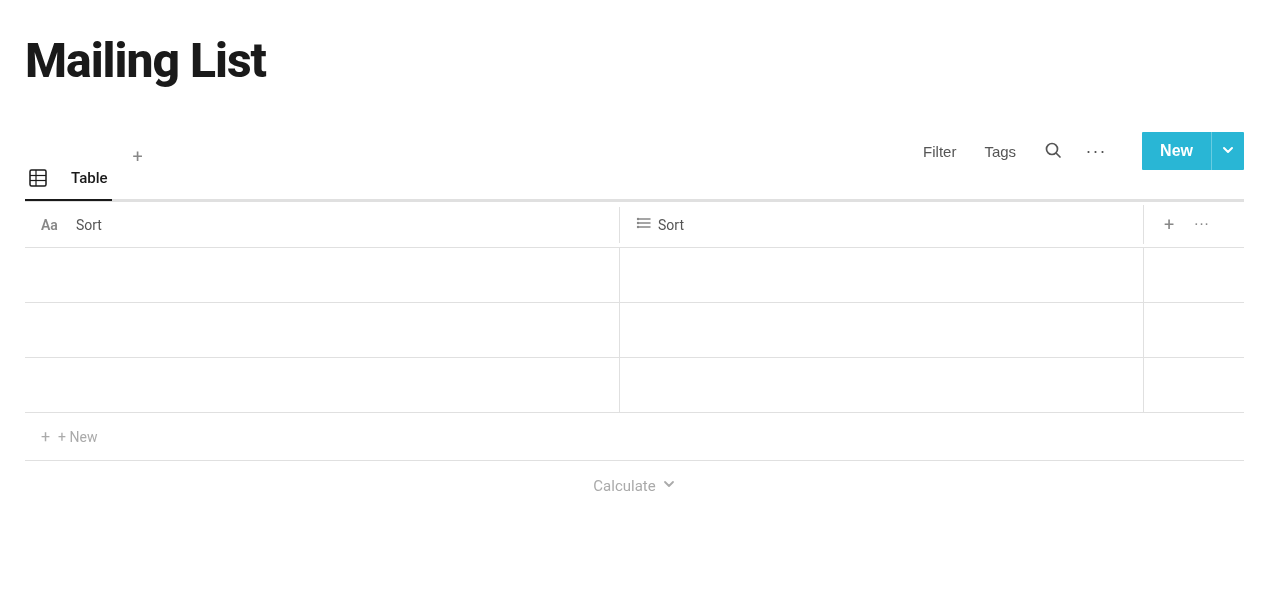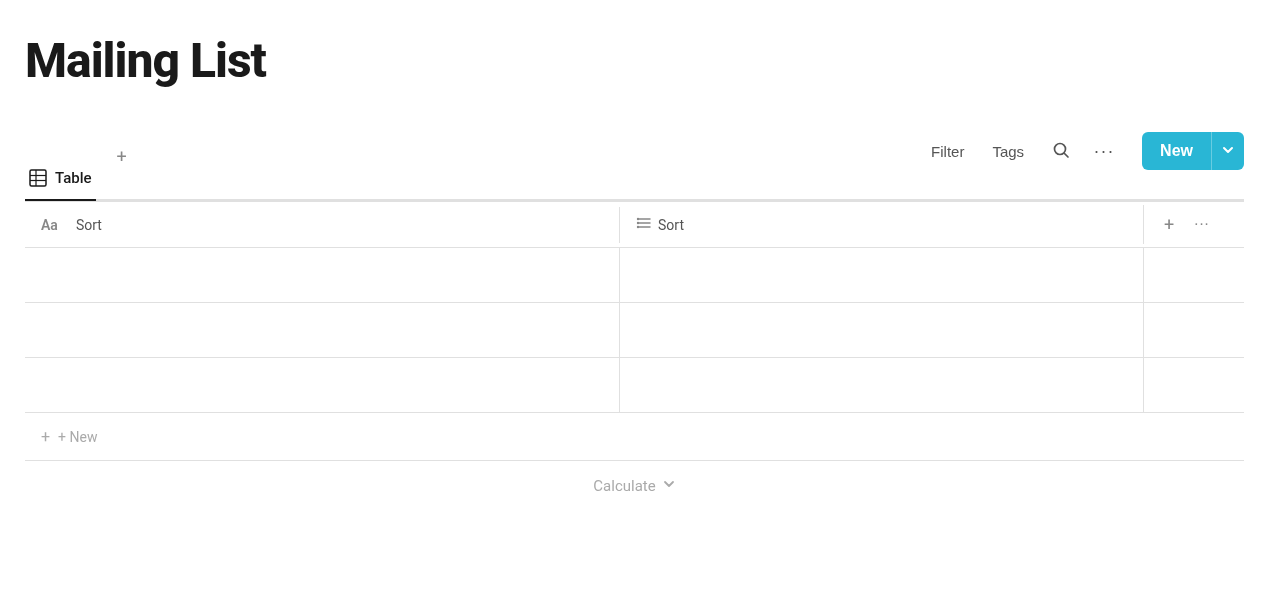--- a/index.html
+++ b/index.html
@@ -40,21 +40,21 @@
     .tab-group {
       display: flex;
       align-items: center;
       gap: 8px;
       flex: 1;
     }
 
     .tab-active {
       display: flex;
       align-items: center;
-      gap: 8px;
+      gap: 24px;
       padding: 8px 4px 12px 4px;
       border-bottom: 2.5px solid #1a1a1a;
       margin-bottom: -2px;
       cursor: pointer;
       color: #1a1a1a;
       font-size: 15px;
       font-weight: 500;
       margin-top: 48px;
     }
 
@@ -111,23 +111,23 @@
       color: #555;
       font-size: 18px;
       letter-spacing: 1px;
       background: transparent;
       border: none;
     }
 
     .new-btn-group {
       display: flex;
       align-items: center;
-      border-radius: 6px;
+      border-radius: 1px;
       overflow: hidden;
-      margin-left: 16px;
+      margin-left: 24px;
     }
 
     .new-btn-main {
       background: #29b6d5;
       color: #ffffff;
       border: none;
       padding: 8px 18px;
       font-size: 16px;
       font-weight: 600;
       cursor: pointer;

